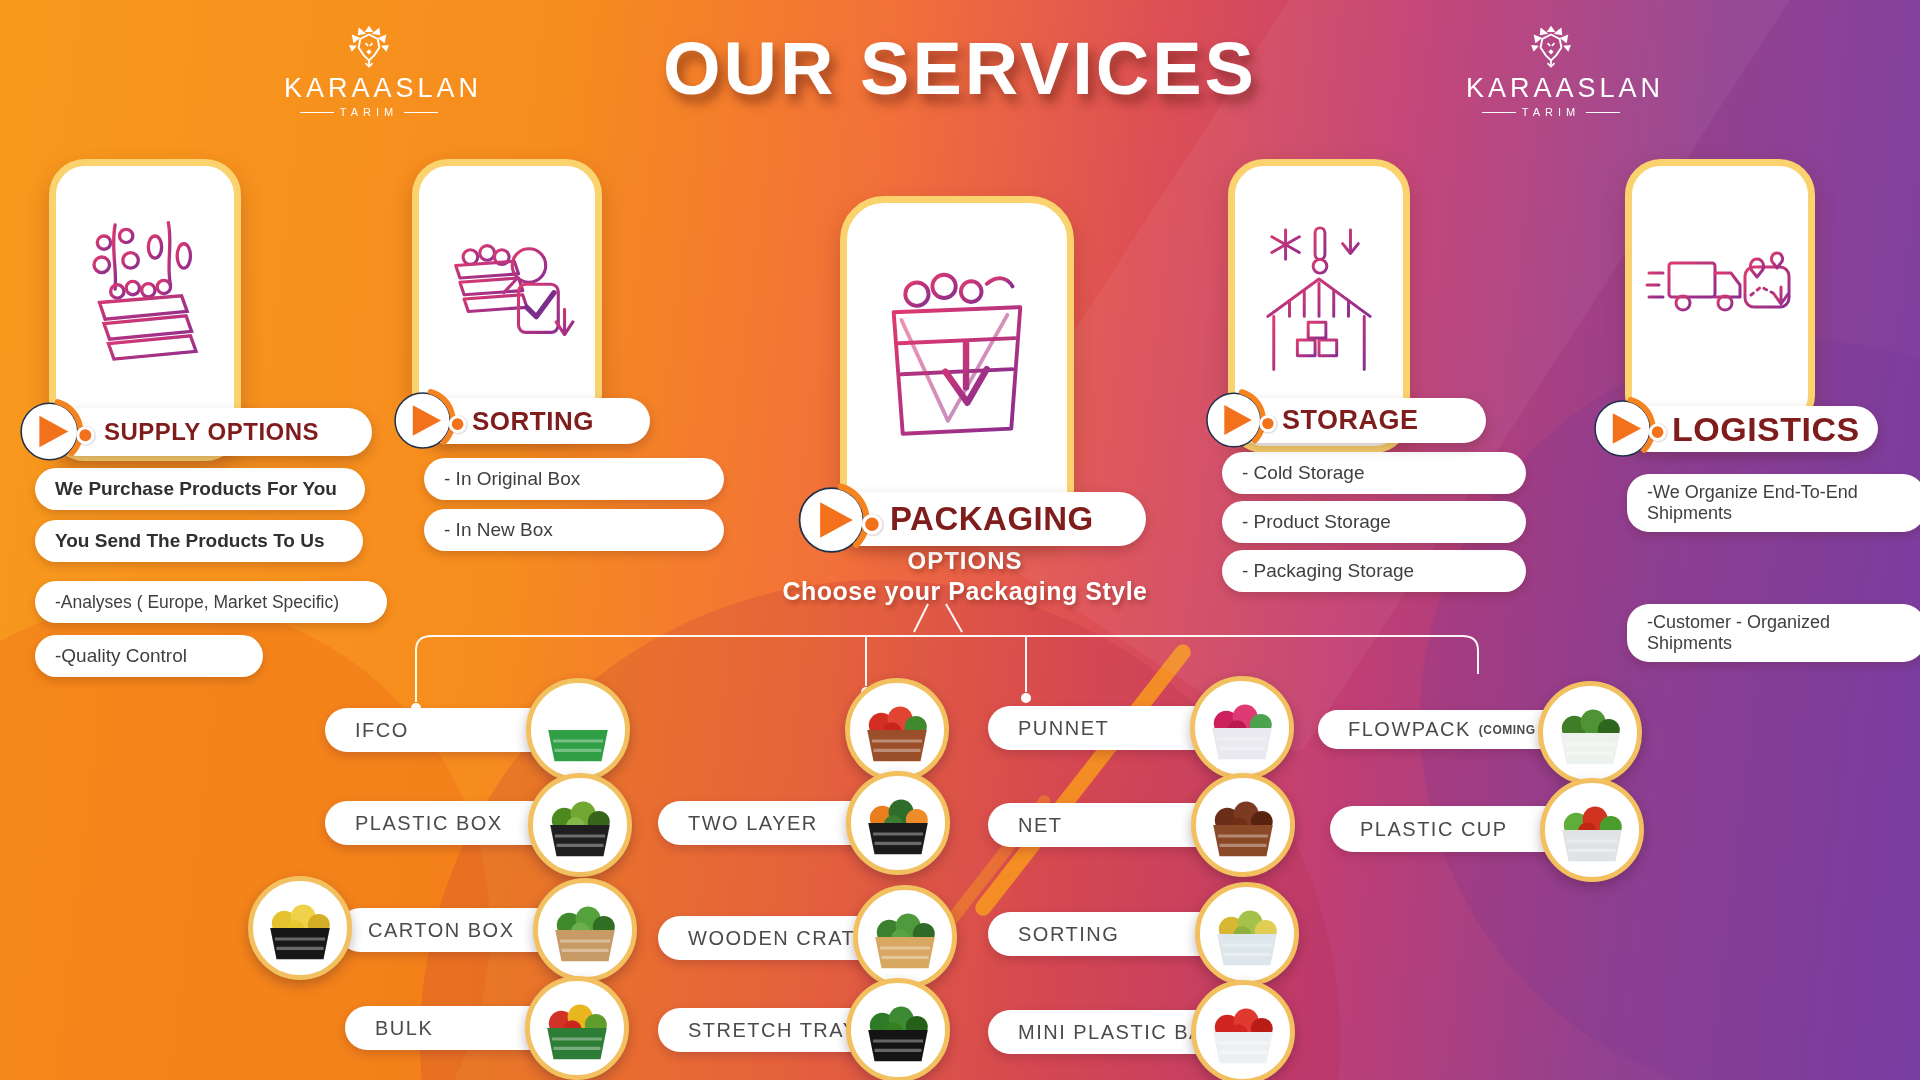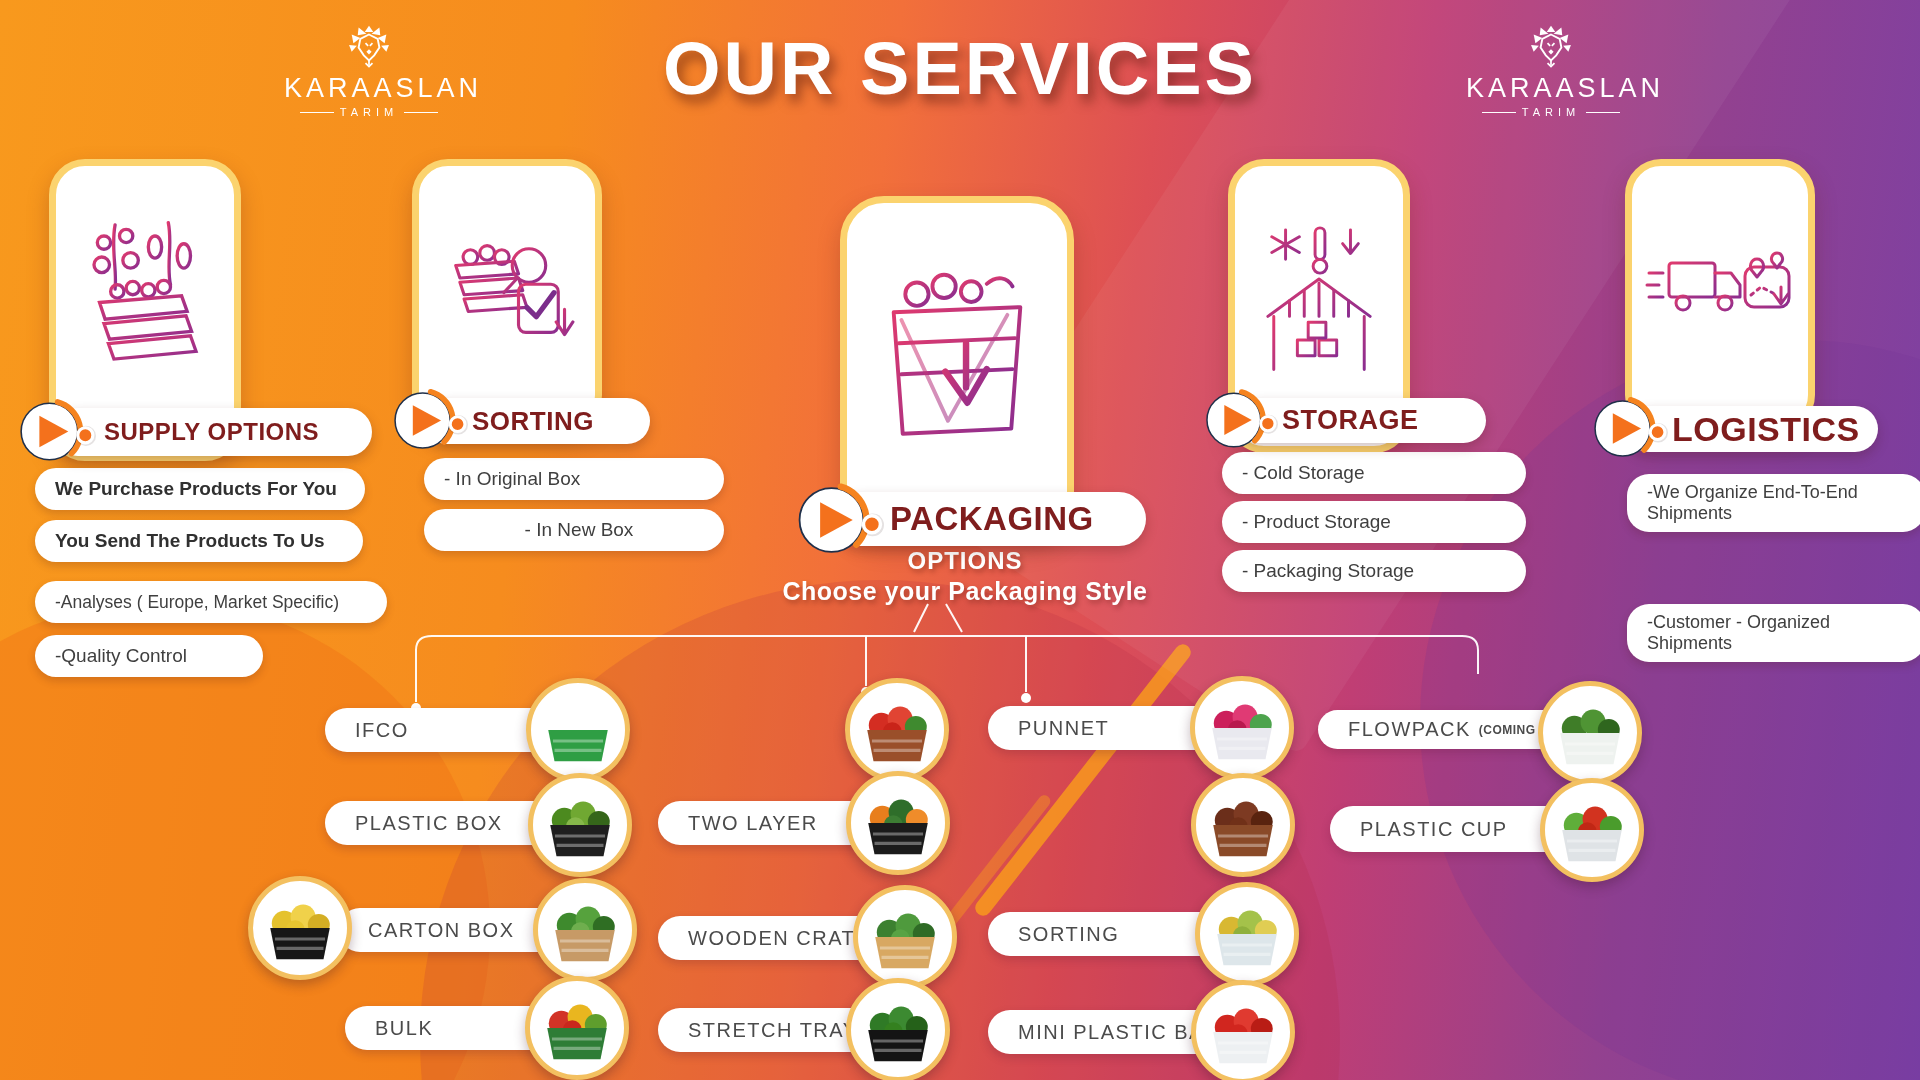--- a/index.html
+++ b/index.html
@@ -204,21 +204,21 @@
         <path d="M34 28 L80 53 L34 78 Z" fill="#f4711c"></path>
         <circle cx="108" cy="60" r="16" fill="rgba(40,20,20,.12)"></circle>
         <circle cx="107" cy="59" r="12" fill="#f4711c" stroke="#ffffff" stroke-width="5"></circle>
       </svg></div>
   <div class="tpill" style="left:424px;top:398px;width:178px;height:46px;padding-left:48px;font-size:26px;">
     <span>SORTING</span>
   </div>
   <div class="ipill" style="left:424px;top:458px;width:270px;height:42px;">
       <span>- In Original Box</span>
     </div>
-  <div class="ipill" style="left:424px;top:509px;width:270px;height:42px;justify-content:center;">
+  <div class="ipill" style="left:424px;top:509px;width:270px;height:42px;">
       <span>- In New Box</span>
     </div>
 
   <div class="card" style="left:840px;top:196px;width:220px;height:330px;border-radius:44px;">
     <svg viewBox="0 0 130 170" width="168" fill="none" stroke="url(#g3)" stroke-width="3" stroke-linecap="round" stroke-linejoin="round">
       <defs>
           <linearGradient id="g3" x1="0" y1="0" x2="1" y2="1">
         <stop offset="0" stop-color="#e03a6e"></stop>
             <stop offset="1" stop-color="#8a2d90"></stop>
           </linearGradient>
@@ -473,20 +473,23 @@
         <circle cx="20" cy="27" r="8" fill="#cc1f5b"></circle>
         <circle cx="32" cy="23" r="8" fill="#e03a74"></circle>
         <circle cx="42" cy="28" r="7" fill="#4da34d"></circle>
         <circle cx="27" cy="31" r="6" fill="#b81a4e"></circle>
         <path d="M11 30 H49 L45 50 H15 Z" fill="#e9e9ef"></path>
         <line x1="14" y1="37" x2="46" y2="37" stroke="rgba(255,255,255,.35)" stroke-width="2"></line>
         <line x1="15" y1="43" x2="45" y2="43" stroke="rgba(255,255,255,.35)" stroke-width="2"></line>
       </svg>
     </div>
 
+  <div class="opt-pill" style="left:988px;top:803px;width:258px;">
+      <span class="opt-label">NET</span>
+    </div>
   <div class="opt-circle" style="left:1191px;top:773px;">
       <svg viewBox="0 0 60 60" width="100%" height="100%">
         <circle cx="20" cy="27" r="8" fill="#6b2e1a"></circle>
         <circle cx="32" cy="23" r="8" fill="#7d3a22"></circle>
         <circle cx="42" cy="28" r="7" fill="#59230f"></circle>
         <circle cx="27" cy="31" r="6" fill="#703018"></circle>
         <path d="M11 30 H49 L45 50 H15 Z" fill="#8a4a28"></path>
         <line x1="14" y1="37" x2="46" y2="37" stroke="rgba(255,255,255,.35)" stroke-width="2"></line>
         <line x1="15" y1="43" x2="45" y2="43" stroke="rgba(255,255,255,.35)" stroke-width="2"></line>
       </svg>

